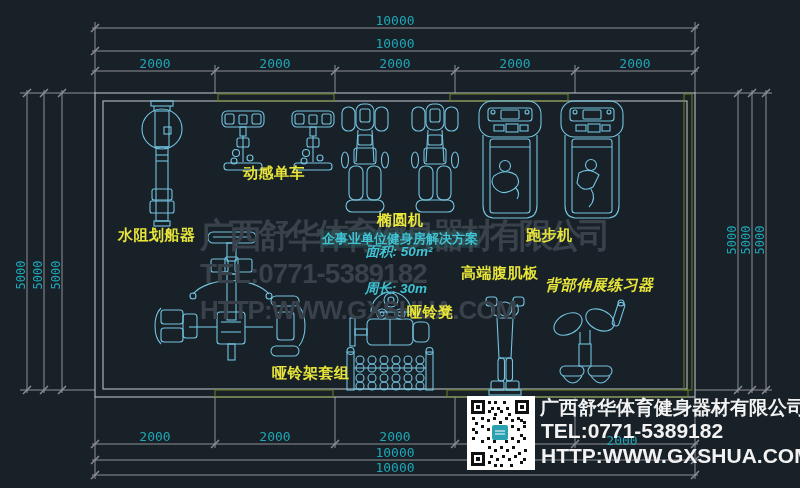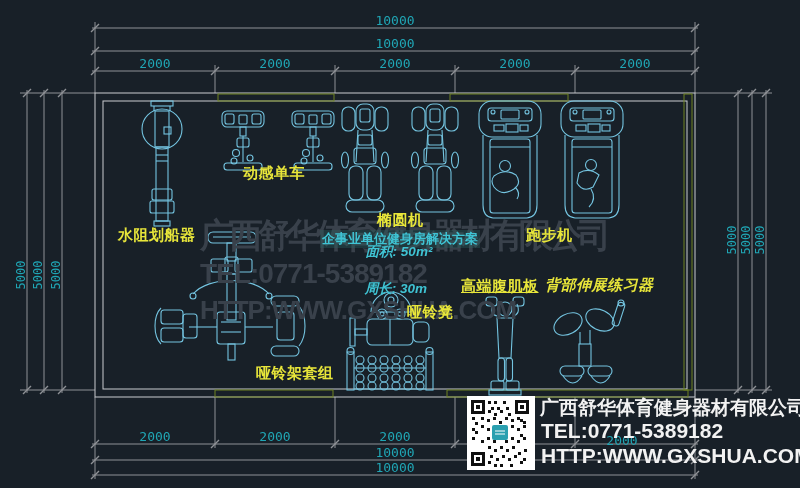--- a/index.html
+++ b/index.html
@@ -340,24 +340,24 @@
   <span class="dimv" style="left:38px;top:275px;">5000</span>
   <span class="dimv" style="left:56px;top:275px;">5000</span>
   <span class="dimv" style="left:732px;top:240px;">5000</span>
   <span class="dimv" style="left:746px;top:240px;">5000</span>
   <span class="dimv" style="left:760px;top:240px;">5000</span>
 
   <span class="eqlabel" style="left:118px;top:226px;">水阻划船器</span>
   <span class="eqlabel" style="left:243px;top:164px;">动感单车</span>
   <span class="eqlabel" style="left:377px;top:211px;">椭圆机</span>
   <span class="eqlabel" style="left:526px;top:226px;">跑步机</span>
-  <span class="eqlabel" style="left:461px;top:277px;text-decoration:underline;">高端腹肌板</span>
+  <span class="eqlabel" style="left:461px;top:264px;">高端腹肌板</span>
   <span class="eqlabel" style="left:545px;top:276px;font-style:italic;">背部伸展练习器</span>
   <span class="eqlabel" style="left:407px;top:303px;">哑铃凳</span>
-  <span class="eqlabel" style="left:256px;top:364px;">哑铃架套组</span>
+  <span class="eqlabel" style="left:272px;top:364px;">哑铃架套组</span>
 
   <span class="sol sol-title" style="left:400px;top:230px;">企事业单位健身房解决方案</span>
   <span class="sol sol-line" style="left:399px;top:243px;">面积: 50m²</span>
   <span class="sol sol-line" style="left:396px;top:256px;margin-top:24px;">周长: 30m</span>
 
   <svg width="800" height="488" style="pointer-events:none;">
     <rect x="467" y="396" width="68" height="74" fill="#ffffff"></rect>
     <g fill="#101010">
       <rect x="471" y="400" width="14" height="14"></rect>
         <rect x="515" y="400" width="14" height="14"></rect>

